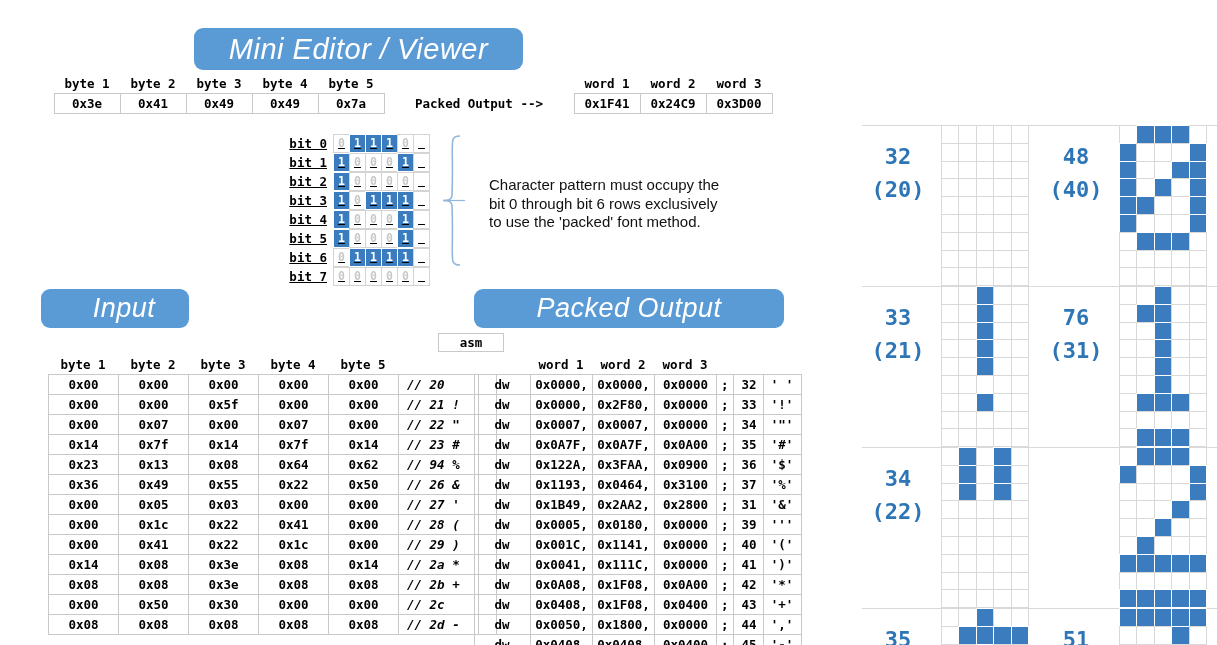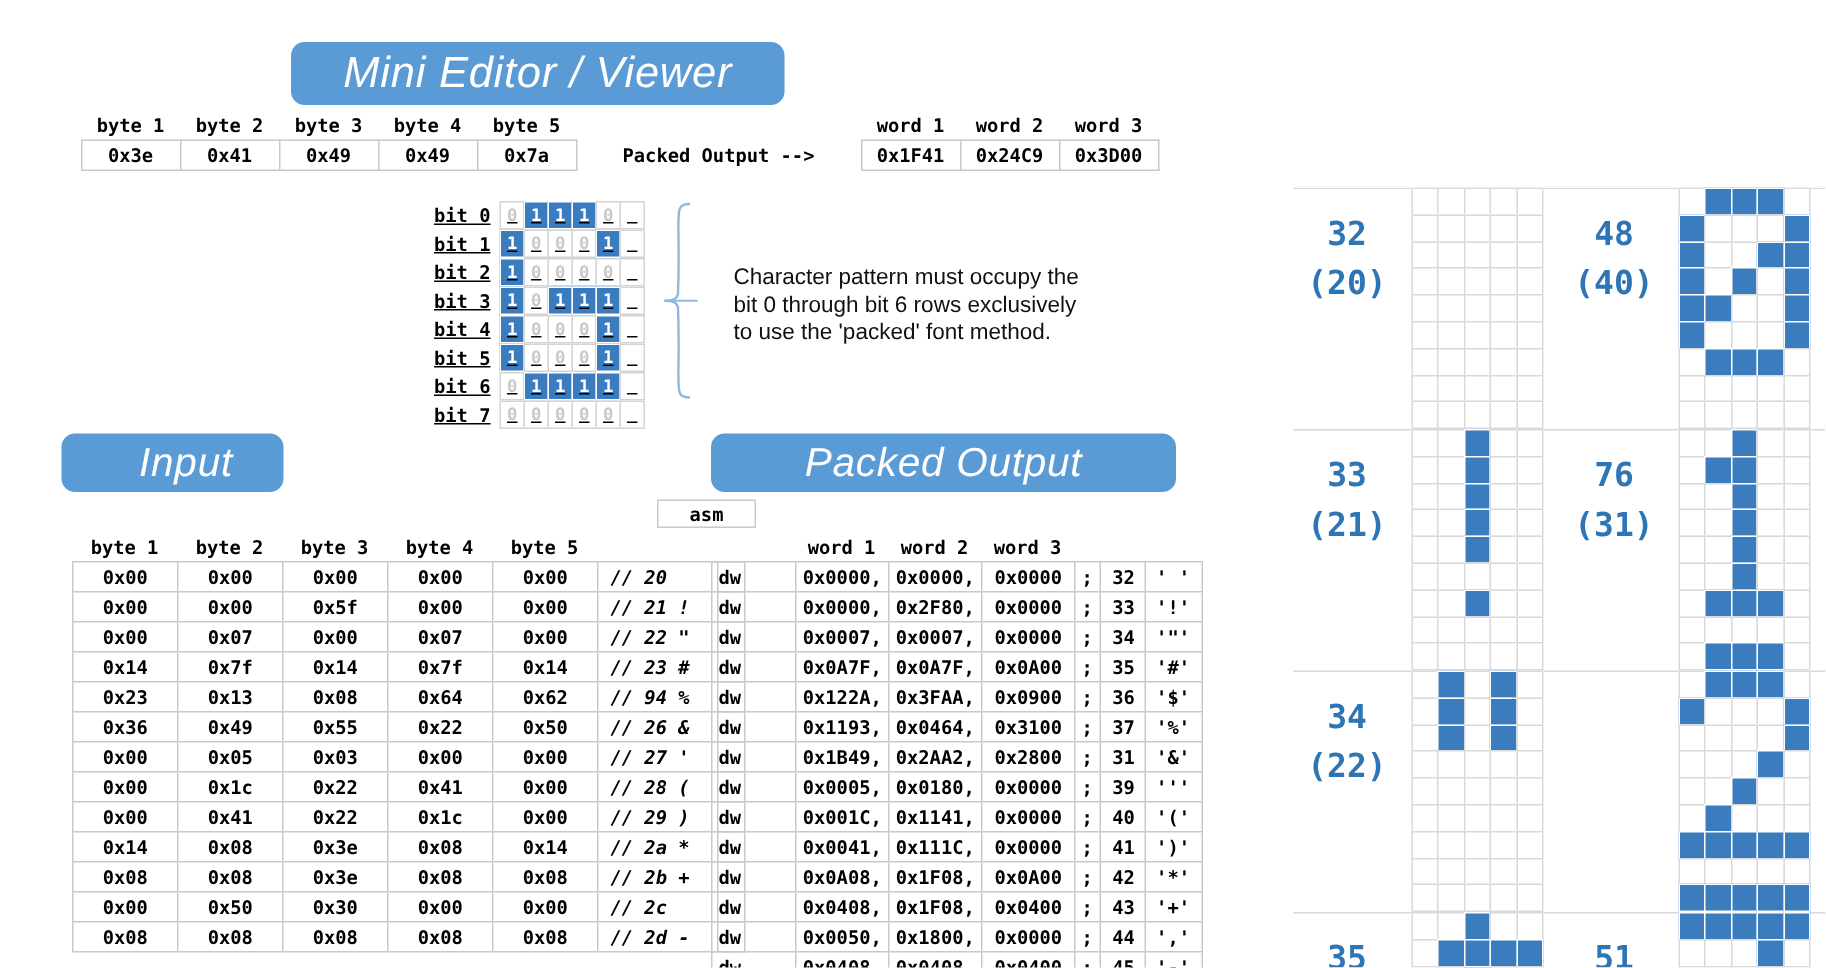--- a/index.html
+++ b/index.html
@@ -84,21 +84,21 @@
   #in-tbl{left:12px;top:374px;}
   #in-tbl td{width:70px;}
   #in-tbl td.cm{text-align:left;padding-left:8px;width:80px;font-style:italic;}
   #in-tbl td.pad{width:18px;}
 
   
   #out-head{left:438px;top:355px;}
   #out-head th{font-size:12.5px;}
   #out-tbl{left:438px;top:374px;}
   #out-tbl td{padding:0 4px;}
-  #out-tbl td.dw{width:56px;text-align:left;padding-right:5px;}
+  #out-tbl td.dw{width:56px;text-align:center;padding-right:5px;}
   #out-tbl td.w{width:62px;}
   #out-tbl td.sc{width:12px;}
   #out-tbl td.num{width:30px;text-align:right;padding-right:6px;}
   #out-tbl td.ch{width:38px;}
 
   
   #preview{position:absolute;left:862px;top:125px;width:355px;height:520px;overflow:hidden;}
   .pvcol{position:absolute;top:0;width:178px;}
   .pvcell{position:relative;height:160px;border-top:1px solid #d9d9d9;}
   .pvcell:first-child{border-top:1px solid #d9d9d9;}

